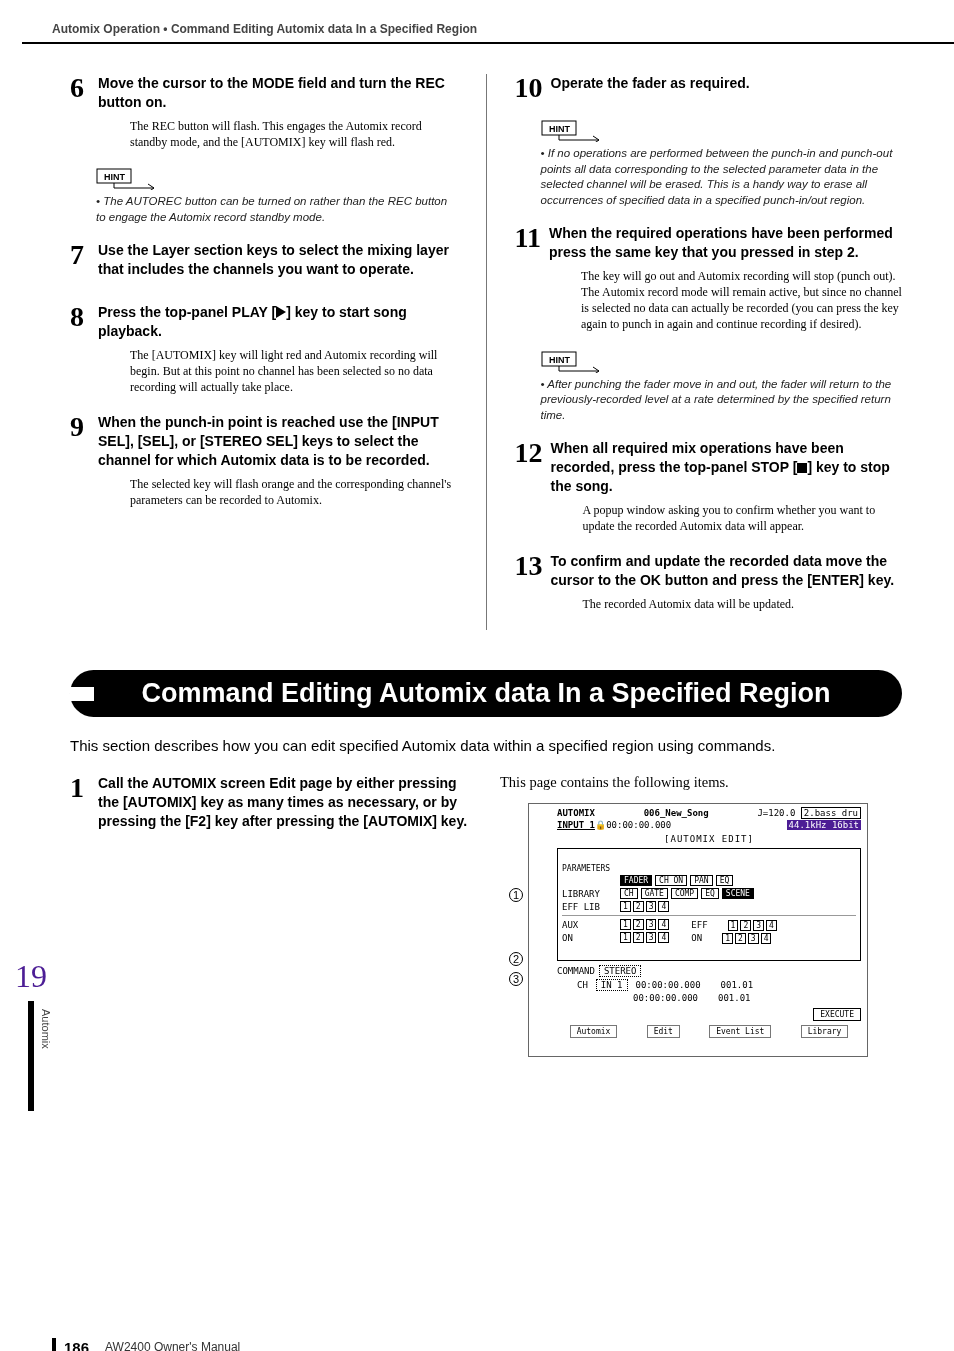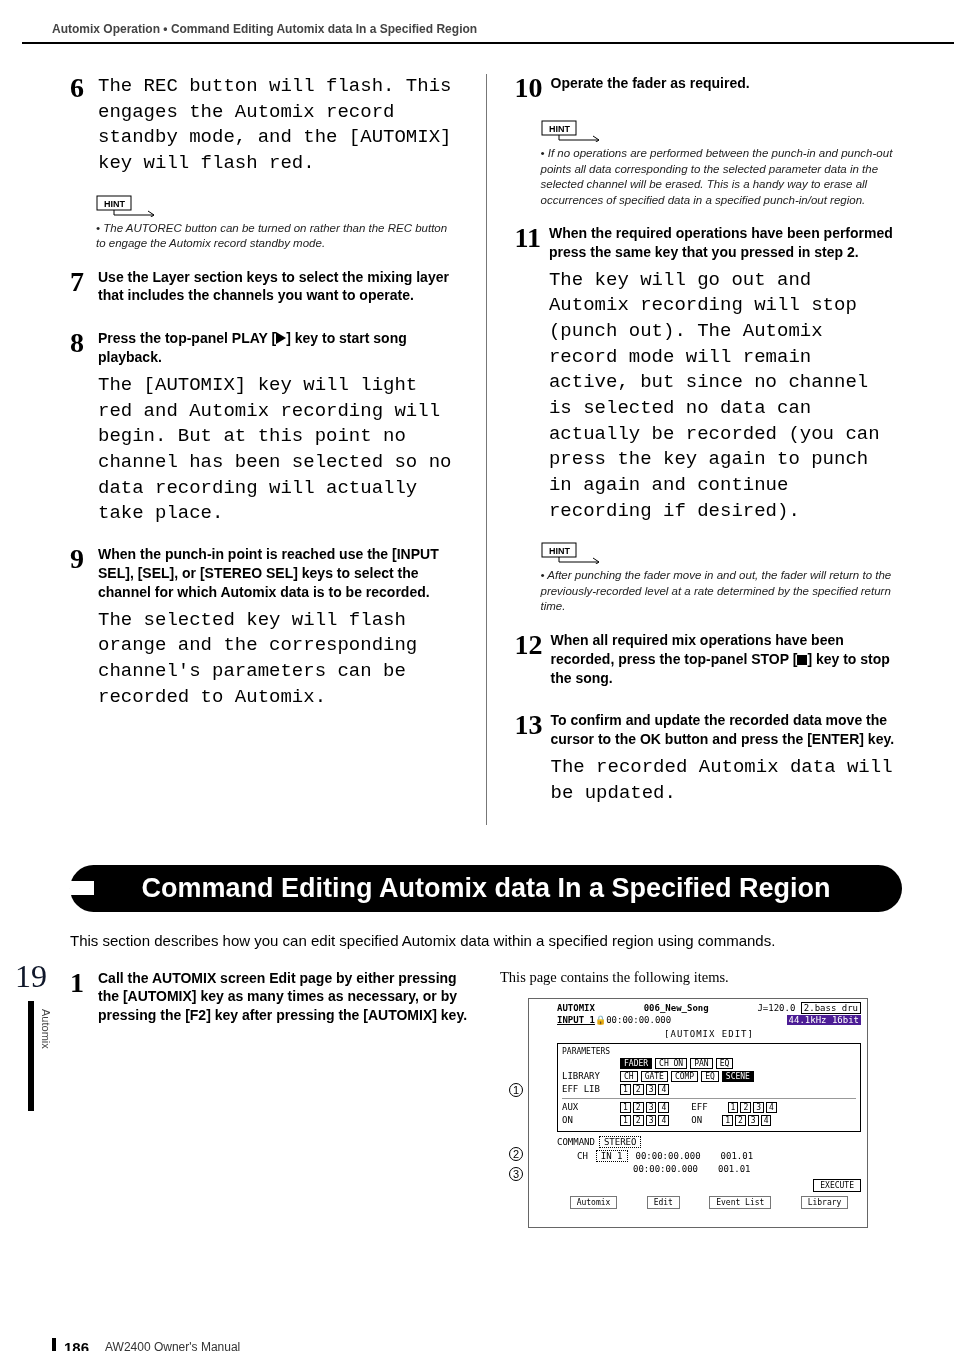--- a/index.html
+++ b/index.html
@@ -7,44 +7,44 @@
   .header { padding: 22px 52px 6px 52px; font-weight: bold; color: #444; font-size: 12px; }
   .header-line { height: 2px; background: #000; margin: 0 0 0 22px; }
   .content { padding: 30px 52px 0 70px; }
   .columns { display: flex; gap: 28px; }
   .col { flex: 1; }
   .col-right { border-left: 1px solid #777; padding-left: 28px; }
   .step { margin-bottom: 18px; display: flex; }
   .step-num { font-family: "Times New Roman", serif; font-size: 28px; font-weight: bold; margin-right: 8px; line-height: 1; min-width: 20px; }
   .step-body { flex: 1; }
   .step-title { font-family: Arial, sans-serif; font-weight: bold; font-size: 14px; margin-bottom: 6px; line-height: 1.35; }
-  .step-desc { font-family: Liberation Mono, monospace; font-size: 19px; line-height: 1.35; }
+  .step-desc { font-family: Liberation Serif, serif; font-size: 12px; line-height: 1.35; margin-left: 32px; }
   .hint { margin: 10px 0 16px 26px; }
   .hint-svg { display: block; }
   .hint-text { font-family: Arial, sans-serif; font-style: italic; font-size: 11.5px; line-height: 1.35; margin-top: 4px; color: #222; }
   .hint-text::before { content: "• "; }
   .section-heading { margin: 40px 0 18px 0; position: relative; }
   .pill { background: #000; color: #fff; border-radius: 24px; padding: 8px 24px; text-align: center; font-family: Arial, sans-serif; font-weight: bold; font-size: 27px; }
   .pill-overlay { position: absolute; left: 0; top: 50%; transform: translateY(-50%); width: 24px; height: 14px; background: #fff; }
   .section-intro { font-family: Arial, sans-serif; font-size: 15px; line-height: 1.4; margin-bottom: 18px; }
   .side-tab { position: absolute; left: 12px; top: 958px; width: 38px; }
-  .tab-num { font-family: "Times New Roman", serif; font-size: 32px; color: #0f172a; font-weight: normal; text-align: center; }
+  .tab-num { font-family: "Times New Roman", serif; font-size: 32px; color: #4c1d95; font-weight: normal; text-align: center; }
   .tab-bar { width: 6px; height: 110px; background: #000; margin: 6px auto 0 auto; position: relative; }
   .tab-text { position: absolute; left: 24px; top: 8px; transform: rotate(90deg); transform-origin: left top; font-size: 11px; color: #444; white-space: nowrap; }
   .footer { position: absolute; left: 52px; top: 1338px; display: flex; align-items: center; }
   .footer-mark { width: 4px; height: 18px; background: #000; margin-right: 8px; }
   .footer-page { font-weight: bold; font-size: 15px; margin-right: 16px; }
   .footer-doc { font-size: 12px; color: #333; }
   .screenshot { width: 340px; margin: 12px 0 0 28px; border: 1px solid #666; font-family: monospace; font-size: 9px; background: #fff; position: relative; }
   .scr-inner { padding: 4px 6px 18px 28px; }
   .scr-head { display: flex; justify-content: space-between; font-weight: bold; margin-bottom: 2px; }
   .scr-head-right { font-weight: normal; }
   .scr-sub { display: flex; margin-bottom: 4px; }
   .scr-title { text-align: center; letter-spacing: 1px; margin-bottom: 4px; }
-  .scr-box { border: 1px solid #000; padding: 3px 4px; margin-bottom: 3px; }
+  .scr-box { border: 1px solid #000; padding: 15px 4px; margin-bottom: 3px; }
   .scr-row { display: flex; align-items: center; margin: 2px 0; }
   .scr-label { width: 58px; }
   .scr-btn { border: 1px solid #000; padding: 0 3px; margin-right: 3px; font-size: 8px; }
   .scr-btn.inv { background: #000; color: #fff; }
   .scr-bottom-tabs { display: flex; gap: 4px; margin-top: 6px; justify-content: space-around; font-size: 8px; }
   .scr-tab { border: 1px solid #777; padding: 1px 6px; }
   .scr-callout { position: absolute; left: -20px; font-size: 11px; border: 1px solid #000; border-radius: 50%; width: 14px; height: 14px; text-align: center; line-height: 12px; font-family: Arial, sans-serif; }
   .right-top-text { font-family: "Times New Roman", serif; font-size: 14.5px; margin-bottom: 8px; }
   .play-icon { display: inline-block; width: 0; height: 0; border-left: 10px solid #000; border-top: 6px solid transparent; border-bottom: 6px solid transparent; vertical-align: -1px; }
   .stop-icon { display: inline-block; width: 10px; height: 10px; background: #000; vertical-align: -1px; }
@@ -57,20 +57,21 @@
 <div class="header-line"></div>
 
 <div class="content">
   <div class="columns">
 
     <div class="col">
 
       <div class="step">
         <div class="step-num">6</div>
         <div class="step-body">
+          <div class="step-title">Move the cursor to the MODE field and turn the REC button on.</div>
           <div class="step-desc">The REC button will flash. This engages the Automix record standby mode, and the [AUTOMIX] key will flash red.</div>
         </div>
       </div>
 
       <div class="hint">
         <svg class="hint-svg" width="58" height="22">
           <rect x="1" y="1" width="34" height="14" fill="#fff" stroke="#000"></rect>
           <text x="8" y="12" font-size="9" font-family="Arial" font-weight="bold">HINT</text>
           <path d="M 18 15 L 18 20 L 58 20" stroke="#000" fill="none"></path>
           <path d="M 52 16 L 58 20 L 52 24" stroke="#000" fill="none"></path>
@@ -136,20 +137,21 @@
           <path d="M 18 15 L 18 20 L 58 20" stroke="#000" fill="none"></path>
           <path d="M 52 16 L 58 20 L 52 24" stroke="#000" fill="none"></path>
         </svg>
         <div class="hint-text">After punching the fader move in and out, the fader will return to the previously-recorded level at a rate determined by the specified return time.</div>
       </div>
 
       <div class="step">
         <div class="step-num">12</div>
         <div class="step-body">
           <div class="step-title"><span>When all required mix operations have been recorded, press the top-panel STOP [</span><span class="stop-icon"></span><span>] key to stop the song.</span></div>
+          <div class="step-desc">A popup window asking you to confirm whether you want to update the recorded Automix data will appear.</div>
         </div>
       </div>
 
       <div class="step">
         <div class="step-num">13</div>
         <div class="step-body">
           <div class="step-title">To confirm and update the recorded data move the cursor to the OK button and press the [ENTER] key.</div>
           <div class="step-desc">The recorded Automix data will be updated.</div>
         </div>
       </div>

